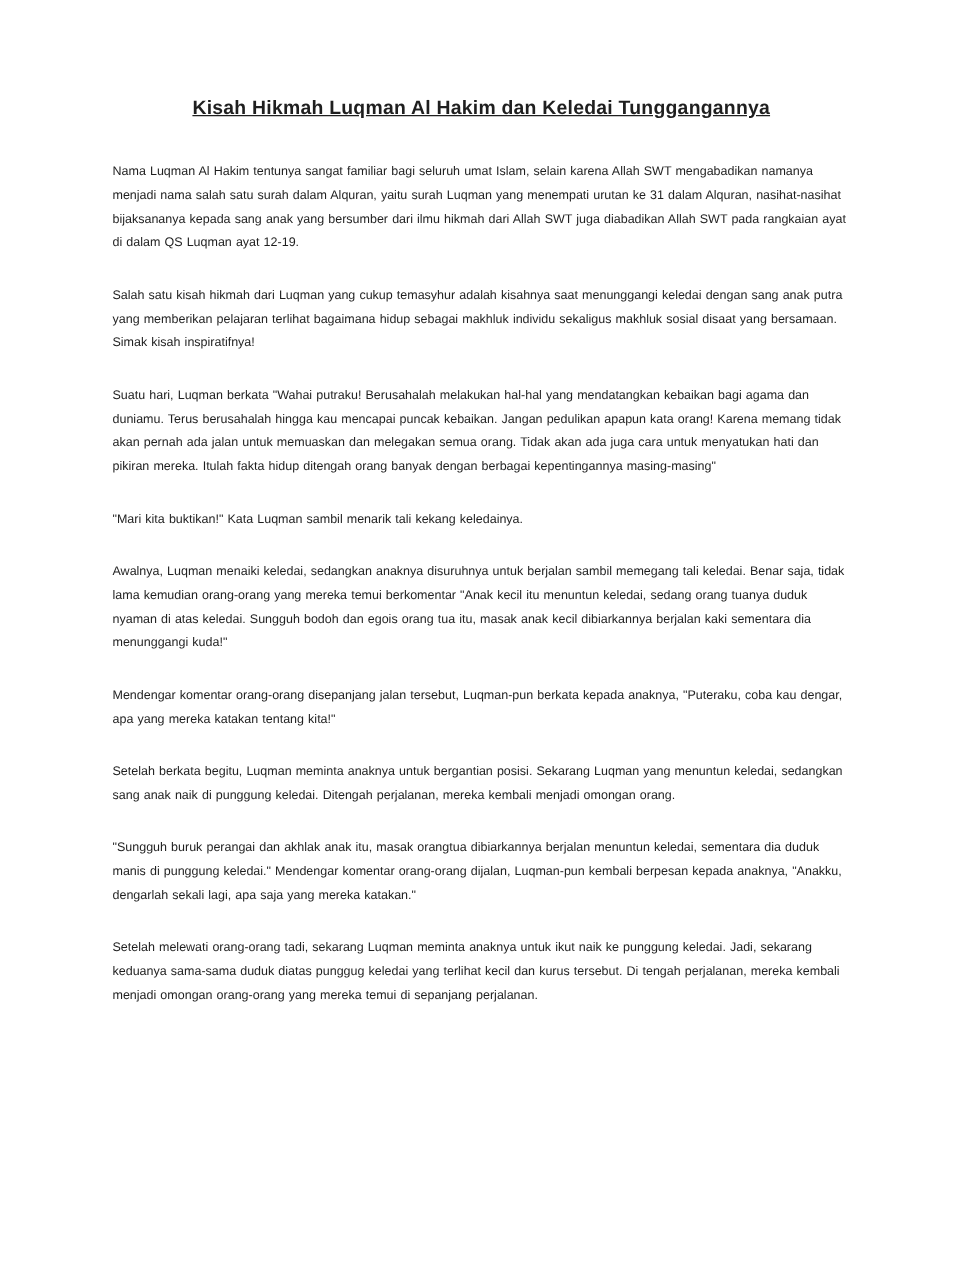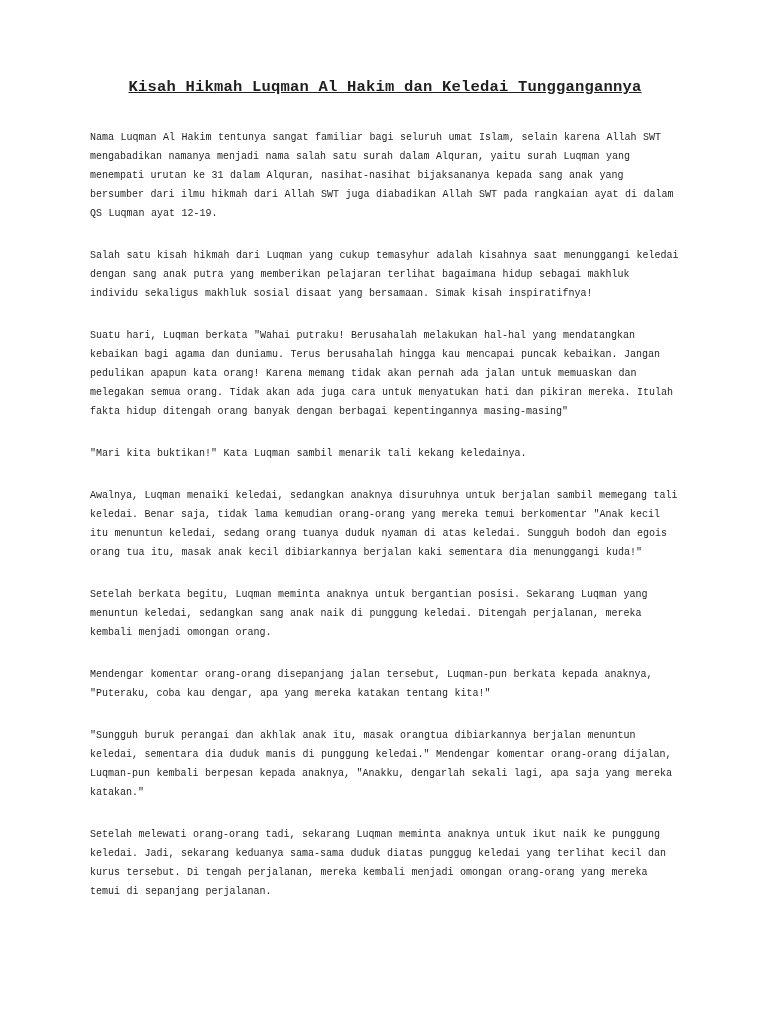--- a/index.html
+++ b/index.html
@@ -7,21 +7,21 @@
     padding: 0;
     background: #ffffff;
   }
   .page {
     position: relative;
     width: 768px;
     height: 1024px;
     background: #ffffff;
     box-sizing: border-box;
     padding: 78px 88px 0 90px;
-    font-family: Liberation Mono, monospace;
+    font-family: Liberation Sans, sans-serif;
     color: #1f1f1f;
     overflow: hidden;
   }
   .title {
     font-size: 15.5px;
     font-weight: bold;
     text-decoration: underline;
     text-align: center;
     margin: 0 0 32px 0;
     letter-spacing: 0.2px;
@@ -38,18 +38,18 @@
 <body>
 
 <div class="page">
   <h1 class="title">Kisah Hikmah Luqman Al Hakim dan Keledai Tunggangannya</h1>
   <div class="doc-body">
       <p class="para">Nama Luqman Al Hakim tentunya sangat familiar bagi seluruh umat Islam, selain karena Allah SWT mengabadikan namanya menjadi nama salah satu surah dalam Alquran, yaitu surah Luqman yang menempati urutan ke 31 dalam Alquran, nasihat-nasihat bijaksananya kepada sang anak yang bersumber dari ilmu hikmah dari Allah SWT juga diabadikan Allah SWT pada rangkaian ayat di dalam QS Luqman ayat 12-19.</p>
       <p class="para">Salah satu kisah hikmah dari Luqman yang cukup temasyhur adalah kisahnya saat menunggangi keledai dengan sang anak putra yang memberikan pelajaran terlihat bagaimana hidup sebagai makhluk individu sekaligus makhluk sosial disaat yang bersamaan. Simak kisah inspiratifnya!</p>
       <p class="para">Suatu hari, Luqman berkata "Wahai putraku! Berusahalah melakukan hal-hal yang mendatangkan kebaikan bagi agama dan duniamu. Terus berusahalah hingga kau mencapai puncak kebaikan. Jangan pedulikan apapun kata orang! Karena memang tidak akan pernah ada jalan untuk memuaskan dan melegakan semua orang. Tidak akan ada juga cara untuk menyatukan hati  dan pikiran mereka. Itulah fakta hidup ditengah orang banyak dengan berbagai kepentingannya masing-masing"</p>
       <p class="para">"Mari kita buktikan!" Kata Luqman sambil menarik tali kekang keledainya.</p>
       <p class="para">Awalnya, Luqman menaiki keledai, sedangkan anaknya disuruhnya untuk berjalan sambil memegang tali keledai. Benar saja, tidak lama kemudian orang-orang yang mereka temui berkomentar "Anak kecil itu menuntun keledai, sedang orang tuanya duduk nyaman di atas keledai. Sungguh bodoh dan egois orang tua itu, masak anak kecil dibiarkannya berjalan kaki sementara dia menunggangi kuda!"</p>
+      <p class="para">Mendengar komentar orang-orang disepanjang jalan tersebut, Luqman-pun berkata kepada anaknya, "Puteraku, coba kau dengar, apa yang mereka katakan tentang kita!"</p>
       <p class="para">Setelah berkata begitu, Luqman meminta anaknya untuk bergantian posisi. Sekarang Luqman yang menuntun keledai, sedangkan sang anak naik di punggung keledai. Ditengah perjalanan, mereka kembali menjadi omongan orang.</p>
-      <p class="para">Mendengar komentar orang-orang disepanjang jalan tersebut, Luqman-pun berkata kepada anaknya, "Puteraku, coba kau dengar, apa yang mereka katakan tentang kita!"</p>
       <p class="para">"Sungguh buruk perangai dan akhlak anak itu, masak orangtua dibiarkannya berjalan menuntun keledai, sementara dia duduk manis di punggung keledai." Mendengar komentar orang-orang dijalan,  Luqman-pun kembali berpesan  kepada anaknya, "Anakku, dengarlah sekali lagi, apa saja yang mereka katakan."</p>
       <p class="para">Setelah melewati orang-orang tadi, sekarang Luqman meminta anaknya untuk ikut naik ke punggung keledai. Jadi, sekarang keduanya sama-sama duduk diatas punggug keledai yang terlihat kecil dan kurus tersebut. Di tengah perjalanan, mereka kembali menjadi omongan orang-orang yang mereka temui di sepanjang perjalanan.</p>
     </div>
 </div>
 
 </body></html>

